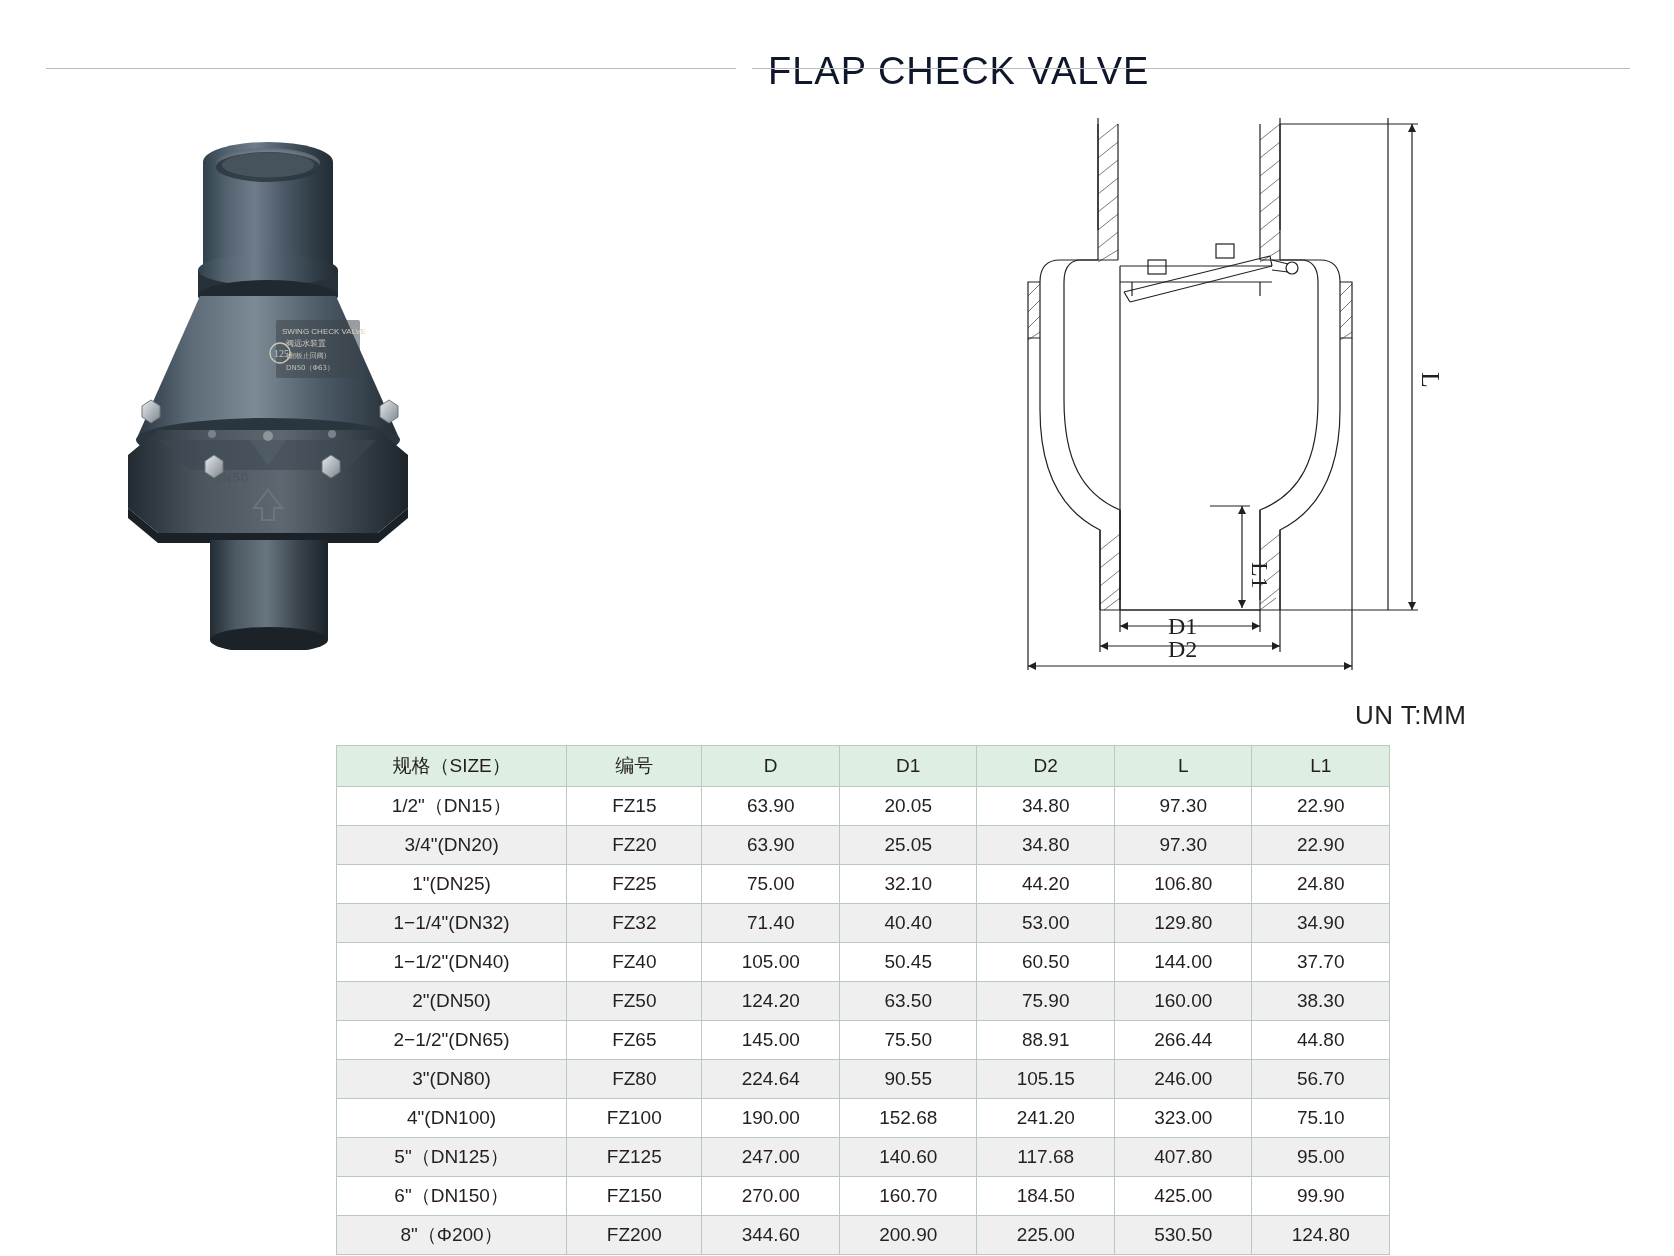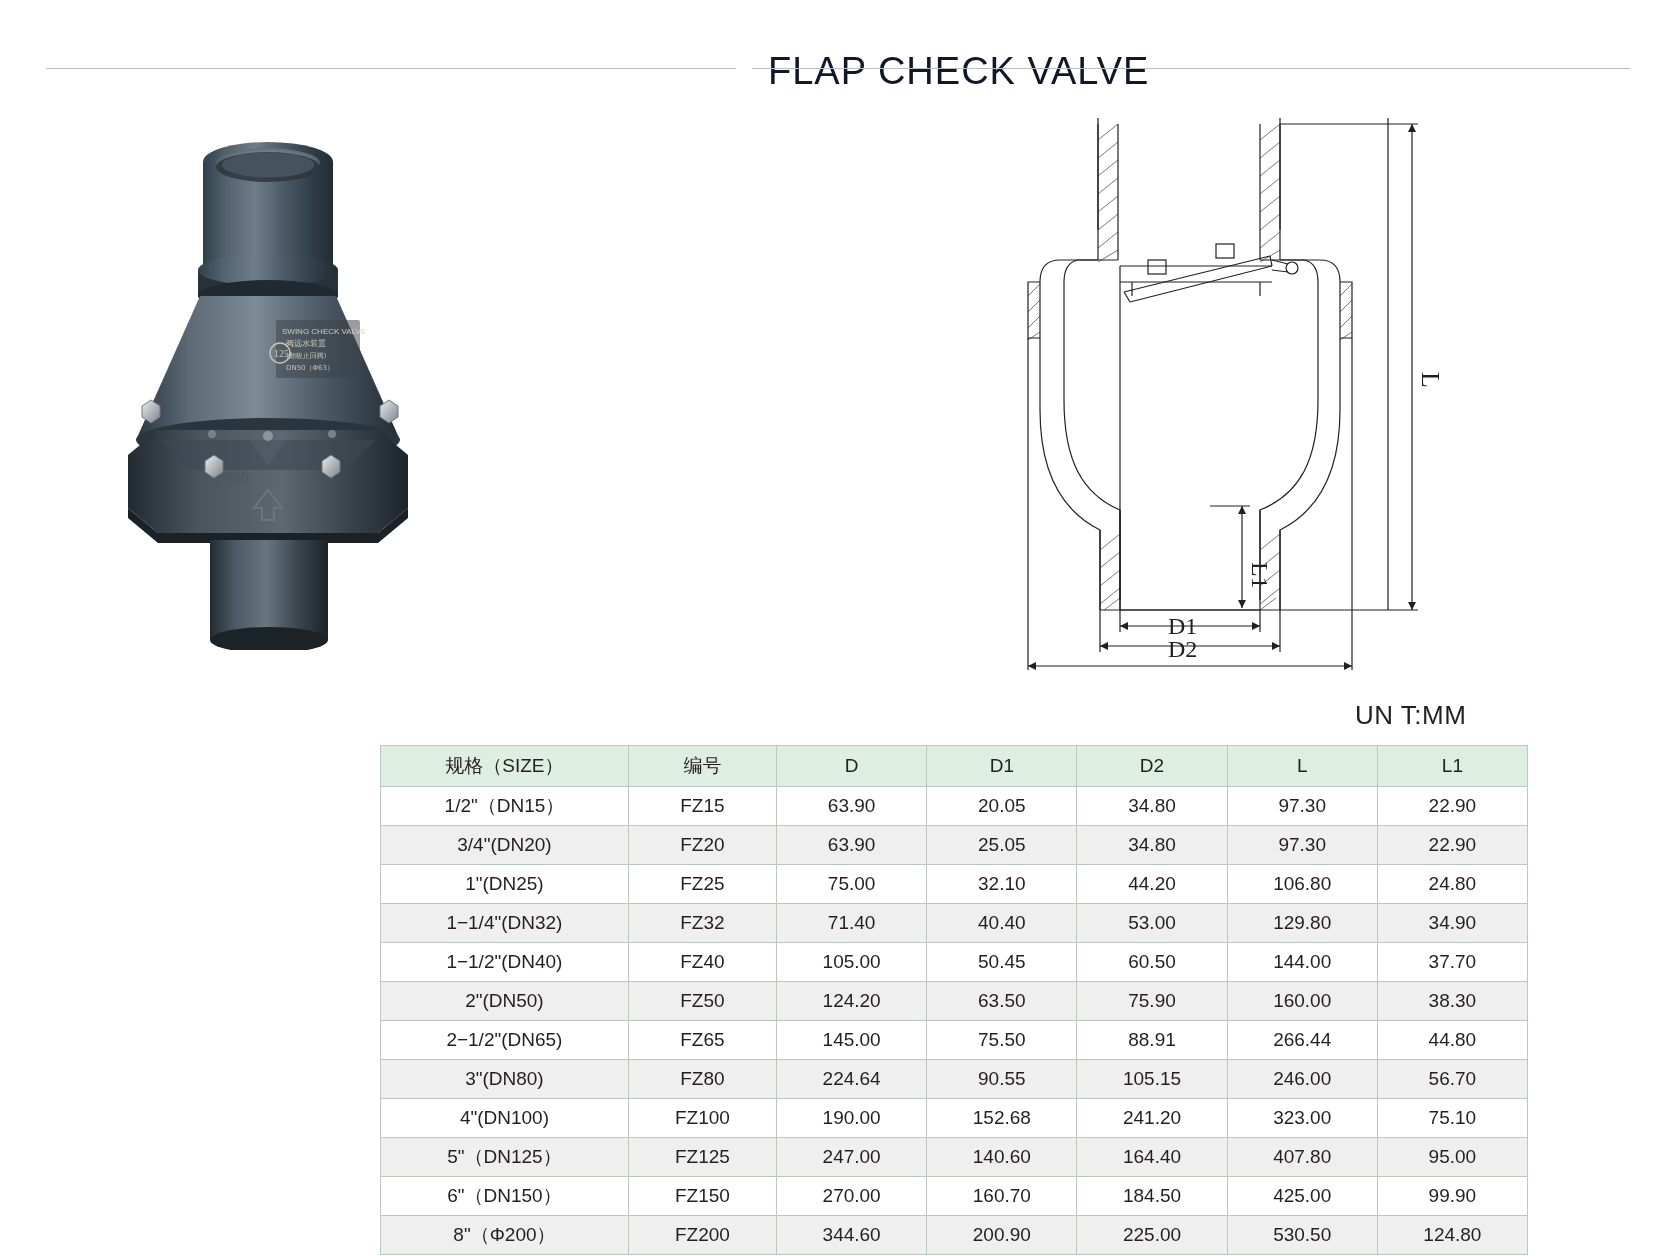--- a/index.html
+++ b/index.html
@@ -96,24 +96,23 @@
 
   
   .table-wrap {
     position: absolute;
     left: 336px;
     top: 745px;
     width: 1148px;
   }
   table.spec {
     border-collapse: collapse;
-    width: 1148px;
+    width: 1054px;
     font-size: 19px;
     font-family: "Liberation Sans", sans-serif;
-    margin-left: 44px;
   }
   table.spec th, table.spec td {
     border: 1px solid #b9c9bd;
     text-align: center;
     height: 38px;
     padding: 0;
     font-weight: 400;
     color: #231f20;
   }
   table.spec thead th {
@@ -483,21 +482,21 @@
         <td>152.68</td>
         <td>241.20</td>
         <td>323.00</td>
         <td>75.10</td>
       </tr>
       <tr>
         <td>5"（DN125）</td>
         <td>FZ125</td>
         <td>247.00</td>
         <td>140.60</td>
-        <td>164.40</td>
+        <td>117.68</td>
         <td>407.80</td>
         <td>95.00</td>
       </tr>
       <tr>
         <td>6"（DN150）</td>
         <td>FZ150</td>
         <td>270.00</td>
         <td>160.70</td>
         <td>184.50</td>
         <td>425.00</td>

